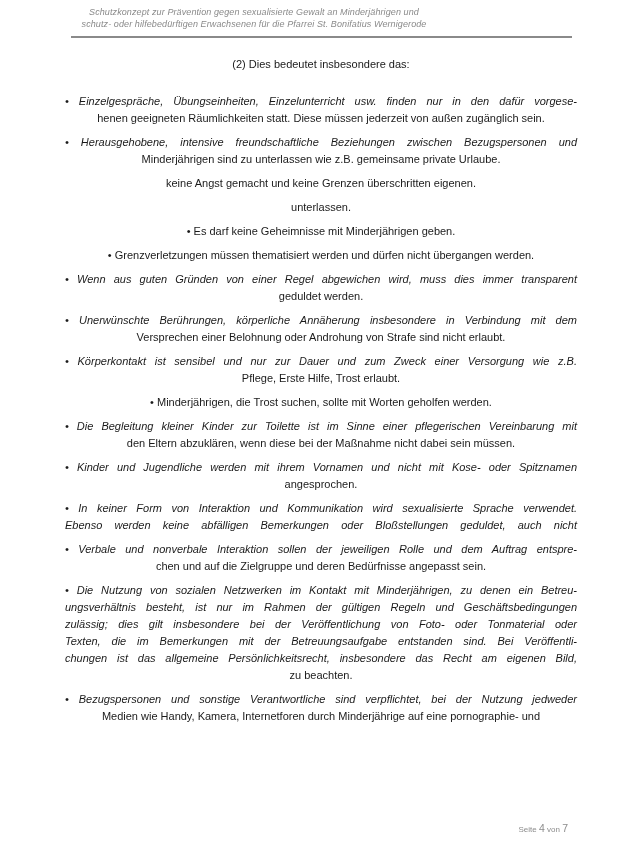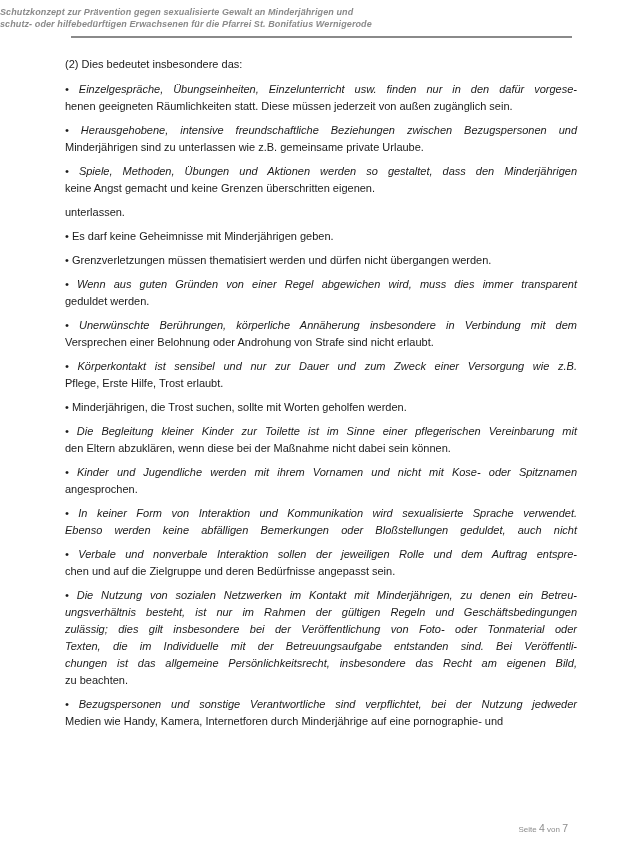--- a/index.html
+++ b/index.html
@@ -10,58 +10,59 @@
     margin: 0 auto;
     background: #ffffff;
     font-family: "Liberation Sans", "DejaVu Sans", sans-serif;
     overflow: hidden;
   }
   .header {
     position: absolute;
     top: 7px;
     left: 0;
     width: 508px;
+    text-align: center;
     font-style: italic;
     font-size: 9px;
     line-height: 11.5px;
     color: #8a8a8a;
     letter-spacing: 0.1px;
-    font-weight: bold;
   }
   .header-rule {
     position: absolute;
     top: 36px;
     left: 71px;
     width: 501px;
     height: 1.5px;
     background: #8a8a8a;
   }
   .body-text {
     position: absolute;
     top: 56px;
     left: 65px;
     width: 512px;
     font-size: 11px;
     line-height: 17px;
     color: #1a1a1a;
   }
   .intro {
-    margin: 0 0 8px 0;
+    margin: 0 0 20px 0;
+    text-align: center;
   }
   .para {
     margin: 7px 0 0 0;
   }
   .jline {
     text-align: justify;
     text-align-last: justify;
     font-style: italic;
     -moz-text-align-last: justify;
   }
   .lastline {
-    text-align: left;
+    text-align: center;
   }
   .footer {
     position: absolute;
     top: 822px;
     right: 72px;
     color: #8c8c8c;
     font-size: 8px;
     line-height: 12px;
     white-space: nowrap;
   }
@@ -86,21 +87,20 @@
     <div id="bullets">
         <div class="para">
           <div class="jline">• Einzelgespräche, Übungseinheiten, Einzelunterricht usw. finden nur in den dafür vorgese-</div>
           <div class="lastline">henen geeigneten Räumlichkeiten statt. Diese müssen jederzeit von außen zugänglich sein.</div>
         </div>
         <div class="para">
           <div class="jline">• Herausgehobene, intensive freundschaftliche Beziehungen zwischen Bezugspersonen und</div>
           <div class="lastline">Minderjährigen sind zu unterlassen wie z.B. gemeinsame private Urlaube.</div>
         </div>
         <div class="para">
-          <div class="jline">• Spiele, Methoden, Übungen und Aktionen werden so gestaltet, dass den Minderjährigen</div>
           <div class="lastline">keine Angst gemacht und keine Grenzen überschritten eigenen.</div>
         </div>
         <div class="para">
           <div class="lastline">unterlassen.</div>
         </div>
         <div class="para">
           <div class="lastline">• Es darf keine Geheimnisse mit Minderjährigen geben.</div>
         </div>
         <div class="para">
           <div class="lastline">• Grenzverletzungen müssen thematisiert werden und dürfen nicht übergangen werden.</div>
@@ -115,39 +115,39 @@
         </div>
         <div class="para">
           <div class="jline">• Körperkontakt ist sensibel und nur zur Dauer und zum Zweck einer Versorgung wie z.B.</div>
           <div class="lastline">Pflege, Erste Hilfe, Trost erlaubt.</div>
         </div>
         <div class="para">
           <div class="lastline">• Minderjährigen, die Trost suchen, sollte mit Worten geholfen werden.</div>
         </div>
         <div class="para">
           <div class="jline">• Die Begleitung kleiner Kinder zur Toilette ist im Sinne einer pflegerischen Vereinbarung mit</div>
-          <div class="lastline">den Eltern abzuklären, wenn diese bei der Maßnahme nicht dabei sein können.</div>
+          <div class="lastline">den Eltern abzuklären, wenn diese bei der Maßnahme nicht dabei sein müssen.</div>
         </div>
         <div class="para">
           <div class="jline">• Kinder und Jugendliche werden mit ihrem Vornamen und nicht mit Kose- oder Spitznamen</div>
           <div class="lastline">angesprochen.</div>
         </div>
         <div class="para">
           <div class="jline">• In keiner Form von Interaktion und Kommunikation wird sexualisierte Sprache verwendet.</div>
           <div class="jline">Ebenso werden keine abfälligen Bemerkungen oder Bloßstellungen geduldet, auch nicht</div>
         </div>
         <div class="para">
           <div class="jline">• Verbale und nonverbale Interaktion sollen der jeweiligen Rolle und dem Auftrag entspre-</div>
           <div class="lastline">chen und auf die Zielgruppe und deren Bedürfnisse angepasst sein.</div>
         </div>
         <div class="para">
           <div class="jline">• Die Nutzung von sozialen Netzwerken im Kontakt mit Minderjährigen, zu denen ein Betreu-</div>
           <div class="jline">ungsverhältnis besteht, ist nur im Rahmen der gültigen Regeln und Geschäftsbedingungen</div>
           <div class="jline">zulässig; dies gilt insbesondere bei der Veröffentlichung von Foto- oder Tonmaterial oder</div>
-          <div class="jline">Texten, die im Individuelle mit der Betreuungsaufgabe entstanden sind. Bei Veröffentli-</div>
+          <div class="jline">Texten, die im Bemerkungen mit der Betreuungsaufgabe entstanden sind. Bei Veröffentli-</div>
           <div class="jline">chungen ist das allgemeine Persönlichkeitsrecht, insbesondere das Recht am eigenen Bild,</div>
           <div class="lastline">zu beachten.</div>
         </div>
         <div class="para">
           <div class="jline">• Bezugspersonen und sonstige Verantwortliche sind verpflichtet, bei der Nutzung jedweder</div>
           <div class="lastline">Medien wie Handy, Kamera, Internetforen durch Minderjährige auf eine pornographie- und</div>
         </div>
       </div>
   </div>
 

